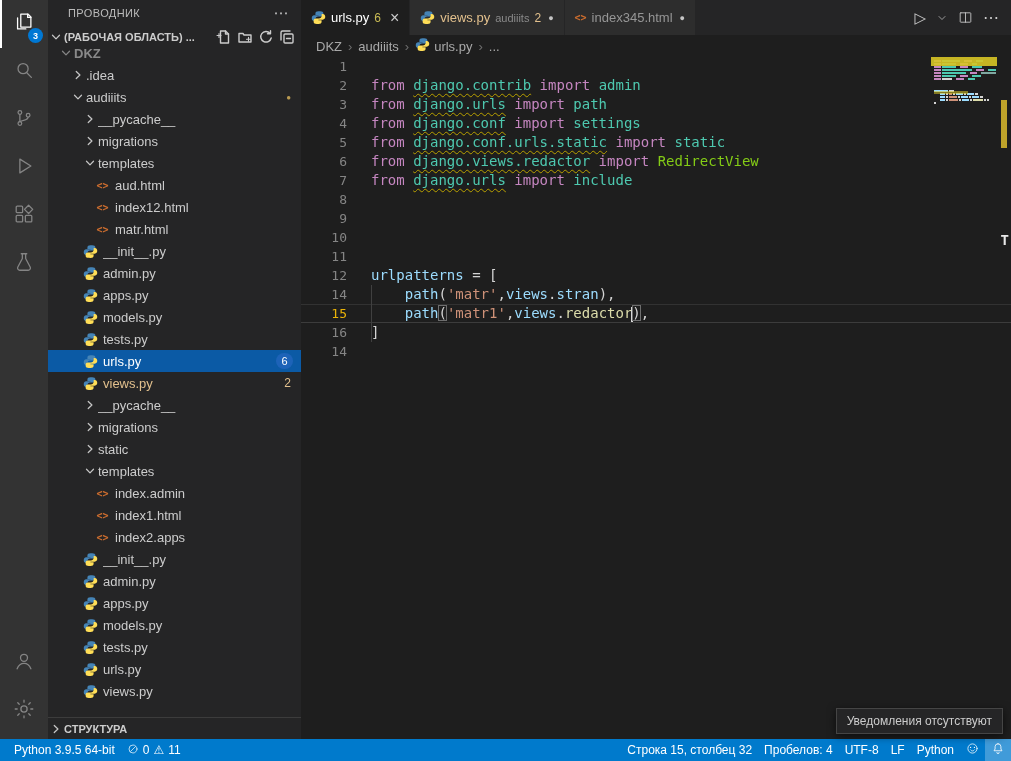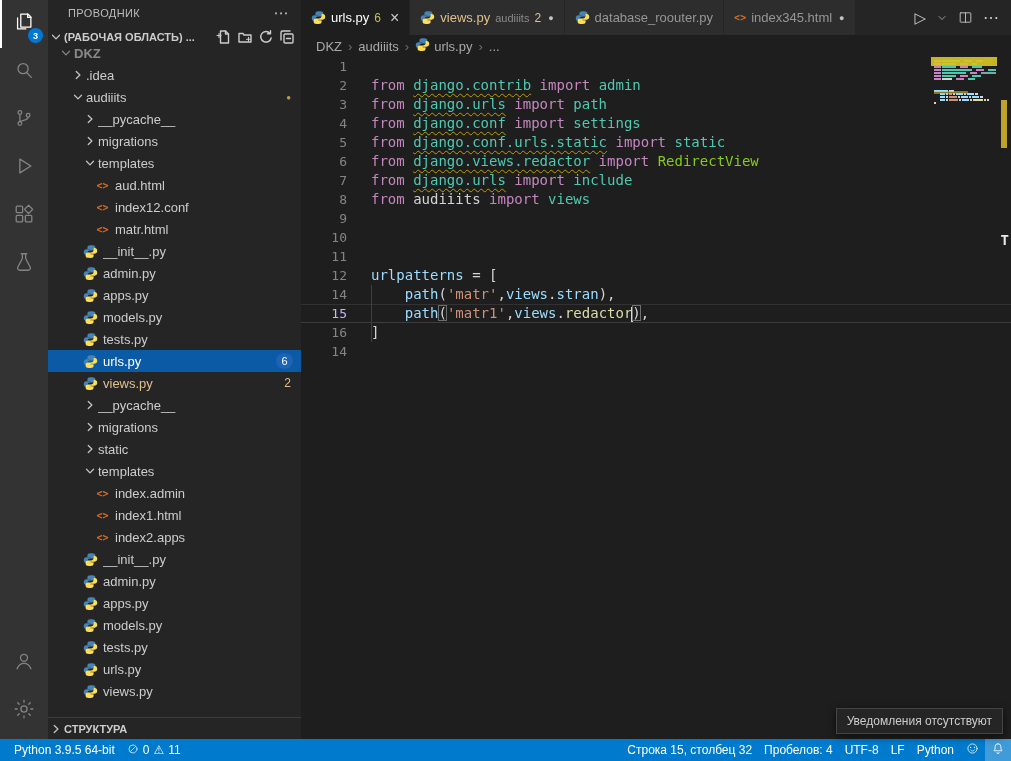--- a/index.html
+++ b/index.html
@@ -72,21 +72,21 @@
   .breadcrumbs { height:22px; display:flex; align-items:center; gap:6px; padding-left:15px;
     font-size:13px; color:#a9a9a9; }
   .bc-sep { color:#6e6e6e; }
   .bc-item { display:flex; align-items:center; gap:4px; cursor:pointer; }
 
   .code-area { position:absolute; top:57px; left:0; right:0; bottom:0; overflow:hidden;
     font-family:"DejaVu Sans Mono",monospace; font-size:14px; cursor:text; }
   .code-line { height:19px; line-height:19px; display:flex; white-space:pre; }
   .code-line.current { box-shadow: inset 0 1px 0 #323232, inset 0 -1px 0 #3c3c3c; }
   .ln { width:46px; flex:none; text-align:right; color:#858585; font-size:13px; }
-  .code-line.current .ln { color:#c4b5fd; }
+  .code-line.current .ln { color:#eab308; }
   .lc { padding-left:24px; }
   .tok-u { text-decoration-line:underline; text-decoration-style:wavy;
     text-decoration-color:#b8a000; text-decoration-thickness:1px; text-underline-offset:3px; }
   .tok-m { outline:1px solid #6e6e6e; outline-offset:-1px; }
   .cursor { display:inline-block; width:2px; height:15px; background:#d7d7d7; vertical-align:middle; margin:0 -1px; }
   .indent-guide { position:absolute; left:70px; top:228px; width:1px; height:57px; background:#404040; }
 
   .minimap { position:absolute; top:57px; right:14px; width:66px; cursor:pointer; }
   .mm-row { height:2px; margin-bottom:1px; display:flex; padding-left:3px; }
   .mm-seg { height:2px; margin-right:1px; }
@@ -267,21 +267,21 @@
       <div class="trow" style="padding-left: 46px;">
         <span class="fico">
           <span class="html-ico">&lt;&gt;</span>
         </span>
         <span class="tlabel ">aud.html</span>
       </div>
       <div class="trow" style="padding-left: 46px;">
         <span class="fico">
           <span class="html-ico">&lt;&gt;</span>
         </span>
-        <span class="tlabel ">index12.conf</span>
+        <span class="tlabel ">index12.html</span>
       </div>
       <div class="trow" style="padding-left: 46px;">
         <span class="fico">
           <span class="html-ico">&lt;&gt;</span>
         </span>
         <span class="tlabel ">matr.html</span>
       </div>
       <div class="trow" style="padding-left: 34px;">
         <span class="fico">
           <svg width="15" height="15" viewBox="0 0 16 16">
@@ -491,29 +491,20 @@
             <path fill="#ffde57" d="M8.1 14.8c2 0 3.2-.9 3.2-2.4v-1.6H7.9v-.5h4.7c1.5 0 2.6-1.2 2.6-3s-1.1-3-2.6-3h-1.2v1.9c0 1.6-1.4 2.9-3 2.9H5.1c-1.3 0-2.3 1-2.3 2.3v1c0 1.5 1.3 2.4 3.3 2.4z"></path>
           </svg>
         </span>
         <span style="color:#e2c08d">views.py</span>
         <span class="tdesc">audiiits</span>
         <span class="tbadge" style="color:#e2c08d">2</span>
         <span class="tdot">●</span>
       </div>
       <div class="tab">
         <span class="ticon">
-          <svg width="15" height="15" viewBox="0 0 16 16">
-            <path fill="#4584b6" d="M7.9 1.2c-2 0-3.2.9-3.2 2.4v1.6h3.4v.5H3.4C1.9 5.7.8 6.9.8 8.7s1.1 3 2.6 3h1.2V9.8c0-1.6 1.4-2.9 3-2.9h3.3c1.3 0 2.3-1 2.3-2.3V3.6c0-1.5-1.3-2.4-3.3-2.4z"></path>
-            <path fill="#ffde57" d="M8.1 14.8c2 0 3.2-.9 3.2-2.4v-1.6H7.9v-.5h4.7c1.5 0 2.6-1.2 2.6-3s-1.1-3-2.6-3h-1.2v1.9c0 1.6-1.4 2.9-3 2.9H5.1c-1.3 0-2.3 1-2.3 2.3v1c0 1.5 1.3 2.4 3.3 2.4z"></path>
-          </svg>
-        </span>
-        <span>database_roouter.py</span>
-      </div>
-      <div class="tab">
-        <span class="ticon">
           <span class="html-ico">&lt;&gt;</span>
         </span>
         <span>index345.html</span>
         <span class="tdot">●</span>
       </div>
       <div class="tab-actions">
         <span class="run-glyph">▷</span>
         <span>
           <svg width="12" height="12" viewBox="0 0 24 24" fill="none" stroke="currentColor" stroke-width="1.4" stroke-linecap="round" stroke-linejoin="round">
             <path d="M6 9l6 6 6-6"></path>
@@ -541,21 +532,21 @@
       <span class="bc-item">...</span>
     </div>
   <div class="code-area" id="code-area">
       <div class="code-line"><span class="ln">1</span><span class="lc"></span></div>
       <div class="code-line"><span class="ln">2</span><span class="lc"><span class="tok-kw">from </span><span class="tok-type tok-u">django.contrib</span><span class="tok-punct"> </span><span class="tok-kw">import</span><span class="tok-punct"> </span><span class="tok-type">admin</span></span></div>
       <div class="code-line"><span class="ln">3</span><span class="lc"><span class="tok-kw">from </span><span class="tok-type tok-u">django.urls</span><span class="tok-punct"> </span><span class="tok-kw">import</span><span class="tok-punct"> </span><span class="tok-type">path</span></span></div>
       <div class="code-line"><span class="ln">4</span><span class="lc"><span class="tok-kw">from </span><span class="tok-type tok-u">django.conf</span><span class="tok-punct"> </span><span class="tok-kw">import</span><span class="tok-punct"> </span><span class="tok-type">settings</span></span></div>
       <div class="code-line"><span class="ln">5</span><span class="lc"><span class="tok-kw">from </span><span class="tok-type tok-u">django.conf.urls.static</span><span class="tok-punct"> </span><span class="tok-kw">import</span><span class="tok-punct"> </span><span class="tok-type">static</span></span></div>
       <div class="code-line"><span class="ln">6</span><span class="lc"><span class="tok-kw">from </span><span class="tok-type tok-u">django.views.redactor</span><span class="tok-punct"> </span><span class="tok-kw">import</span><span class="tok-punct"> </span><span class="tok-faded">RedirectView</span></span></div>
       <div class="code-line"><span class="ln">7</span><span class="lc"><span class="tok-kw">from </span><span class="tok-type tok-u">django.urls</span><span class="tok-punct"> </span><span class="tok-kw">import</span><span class="tok-punct"> </span><span class="tok-type">include</span></span></div>
-      <div class="code-line"><span class="ln">8</span><span class="lc"><span class="tok-kw">from </span><span class="tok-text">audiiits</span><span class="tok-punct"> </span><span class="tok-kw">import</span><span class="tok-punct"> </span><span class="tok-type">views</span></span></div>
+      <div class="code-line"><span class="ln">8</span></div>
       <div class="code-line"><span class="ln">9</span><span class="lc"></span></div>
       <div class="code-line"><span class="ln">10</span><span class="lc"></span></div>
       <div class="code-line"><span class="ln">11</span><span class="lc"></span></div>
       <div class="code-line"><span class="ln">12</span><span class="lc"><span class="tok-blue">urlpatterns</span><span class="tok-punct"> = [</span></span></div>
       <div class="code-line"><span class="ln">14</span><span class="lc"><span class="tok-punct">    </span><span class="tok-blue">path</span><span class="tok-punct">(</span><span class="tok-str">'matr'</span><span class="tok-punct">,</span><span class="tok-blue">views</span><span class="tok-punct">.</span><span class="tok-blue">stran</span><span class="tok-punct">),</span></span></div>
       <div class="code-line current"><span class="ln">15</span><span class="lc"><span class="tok-punct">    </span><span class="tok-blue">path</span><span class="tok-punct tok-m">(</span><span class="tok-str">'matr1'</span><span class="tok-punct">,</span><span class="tok-blue">views</span><span class="tok-punct">.</span><span class="tok-func">redactor</span><span class="cursor"></span><span class="tok-punct tok-m">)</span><span class="tok-punct">,</span></span></div>
       <div class="code-line"><span class="ln">16</span><span class="lc"><span class="tok-punct">]</span></span></div>
       <div class="code-line"><span class="ln">14</span><span class="lc"></span></div>
       <div class="indent-guide"></div>
     </div>

